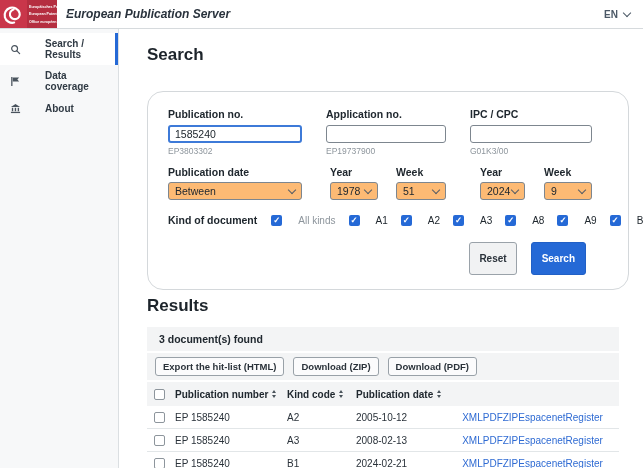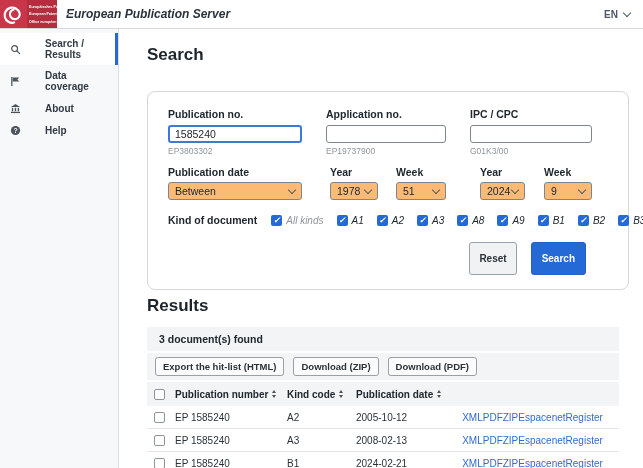--- a/index.html
+++ b/index.html
@@ -21,38 +21,38 @@
   aside{width:119px;flex:none;background:#f7f8f9;border-right:1px solid #dbdfe2;padding-top:4px;box-sizing:border-box;}
   .sb-item{display:flex;align-items:center;gap:24px;padding:5px 9px;font-size:10px;font-weight:700;color:#303a44;cursor:pointer;}
   .sb-item.active{background:#fff;box-shadow:inset -3px 0 0 #2569d6;}
   .sb-icon{width:12px;height:12px;display:flex;align-items:center;justify-content:center;color:#4a545e;flex:none;}
   .sb-icon svg{width:11px;height:11px;}
 
   main{flex:1;background:#fff;padding:10px 0 0 28px;box-sizing:border-box;min-width:0;}
   h1{font-size:17px;font-weight:700;color:#1d242b;margin:6px 0 0;}
 
   
-  .card{width:482px;box-sizing:border-box;border:1px solid #d4d8db;border-radius:8px;margin-top:26px;padding:16px 20px 14px;}
+  .card{width:482px;box-sizing:border-box;border:1px solid #d4d8db;border-radius:16px;margin-top:26px;padding:16px 20px 14px;}
   .frow{display:flex;gap:24px;}
   .field{box-sizing:border-box;}
   .field .flabel{font-size:10.5px;font-weight:700;color:#20282f;display:block;margin-bottom:4px;}
   .field input{box-sizing:border-box;width:100%;height:18px;border:1px solid #7d868f;border-radius:3px;font-family:"Liberation Sans",sans-serif;font-size:10.5px;padding:0 5px;color:#20282f;outline:none;background:#fff;}
   .field.focused input{border:2px solid #3d7ad8;}
   .hint{font-size:8.5px;color:#8d959c;margin-top:3px;}
   .w1{width:134px;} .w2{width:120px;} .w3{width:122px;}
 
   .drow{display:flex;margin-top:10px;}
   .dcol .flabel{font-size:10.5px;font-weight:700;color:#20282f;display:block;margin-bottom:4px;}
   .sel{box-sizing:border-box;height:18px;border:1px solid #7d868f;border-radius:3px;display:flex;align-items:center;justify-content:space-between;padding:0 6px;font-size:10.5px;color:#20282f;cursor:pointer;background:#fdba74;}
   .schev{width:5px;height:5px;border-right:1.3px solid #555d65;border-bottom:1.3px solid #555d65;transform:rotate(45deg);margin-top:-3px;flex:none;}
   .c1{width:134px;margin-right:28px;} .c2{width:48px;margin-right:18px;} .c3{width:50px;margin-right:34px;} .c4{width:45px;margin-right:19px;} .c5{width:48px;}
 
   .krow{display:flex;align-items:center;margin-top:14px;gap:13px;}
   .klabel{font-size:10.5px;font-weight:700;color:#20282f;margin-right:1px;white-space:nowrap;}
-  .kopt{display:flex;align-items:flex-start;gap:4px;font-size:10px;color:#20282f;cursor:pointer;white-space:nowrap;font-style:italic;}
+  .kopt{display:flex;align-items:flex-start;gap:16px;font-size:10px;color:#20282f;cursor:pointer;white-space:nowrap;}
   .kopt.muted .klbl{color:#8d959c;}
   .cb{width:11px;height:11px;border-radius:2px;background:#2569d6;flex:none;}
   .cb::after{content:"\2713";display:block;color:#fff;font-size:8.5px;line-height:11px;text-align:center;font-weight:700;}
 
   .arow{display:flex;justify-content:flex-end;gap:14px;margin-top:16px;padding-right:22px;}
   .btn{font-family:"Liberation Sans",sans-serif;border-radius:3px;cursor:pointer;}
   .btn-reset{font-size:10px;font-weight:600;padding:10px 9px;background:#f1f2f3;border:1px solid #9aa2a9;color:#2a323a;}
   .btn-search{font-size:10px;font-weight:700;padding:3px 10px;background:#2569d6;border:1px solid #2160c6;color:#fff;}
 
   
@@ -122,29 +122,20 @@
             <svg viewBox="0 0 12 12">
               <path d="M1 4.4 L6 1 L11 4.4 Z" fill="currentColor"></path>
               <rect x="2" y="5.2" width="1.5" height="3.8" fill="currentColor"></rect>
               <rect x="5.2" y="5.2" width="1.5" height="3.8" fill="currentColor"></rect>
               <rect x="8.4" y="5.2" width="1.5" height="3.8" fill="currentColor"></rect>
               <rect x="1" y="9.6" width="10" height="1.4" fill="currentColor"></rect>
             </svg>
           </span>
           <span>About</span>
         </div>
-        <div class="sb-item">
-          <span class="sb-icon">
-            <svg viewBox="0 0 12 12">
-              <circle cx="6" cy="6" r="5" fill="currentColor"></circle>
-              <text x="6" y="8.6" text-anchor="middle" font-size="7.5" font-weight="bold" fill="#f7f8f9" font-family="Liberation Sans,sans-serif">?</text>
-            </svg>
-          </span>
-          <span>Help</span>
-        </div>
       </aside>
 
     <main>
       <h1>Search</h1>
 
       <section class="card">
         <div class="frow">
           <div class="field w1 focused">
             <span class="flabel">Publication no.</span>
             <input type="text" value="1585240" style="">

